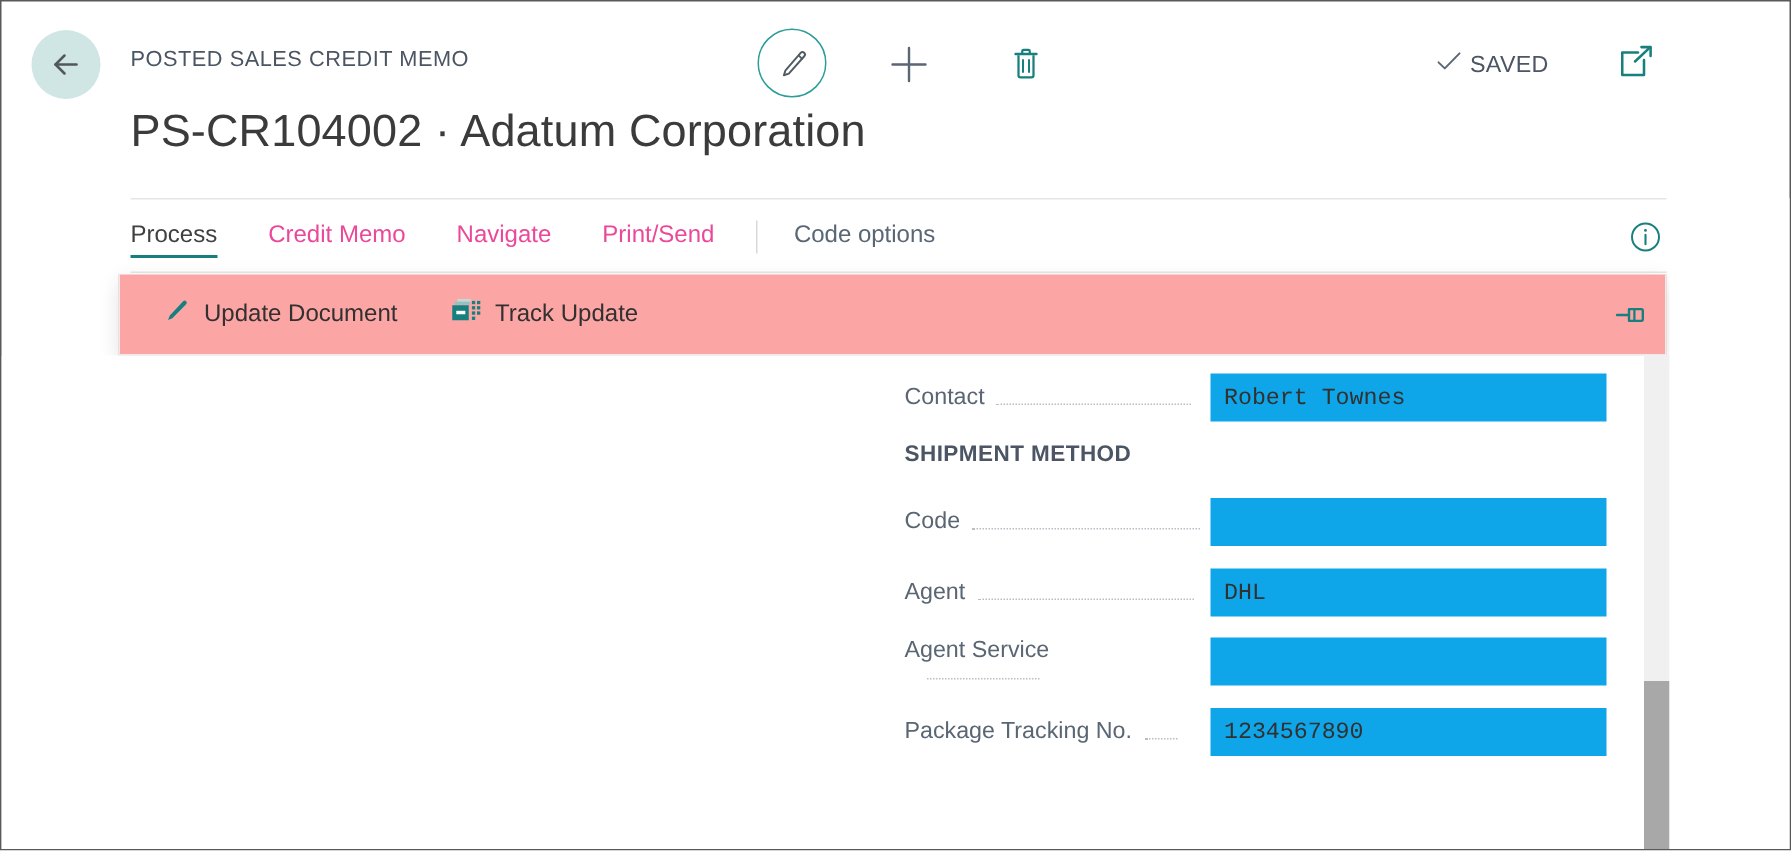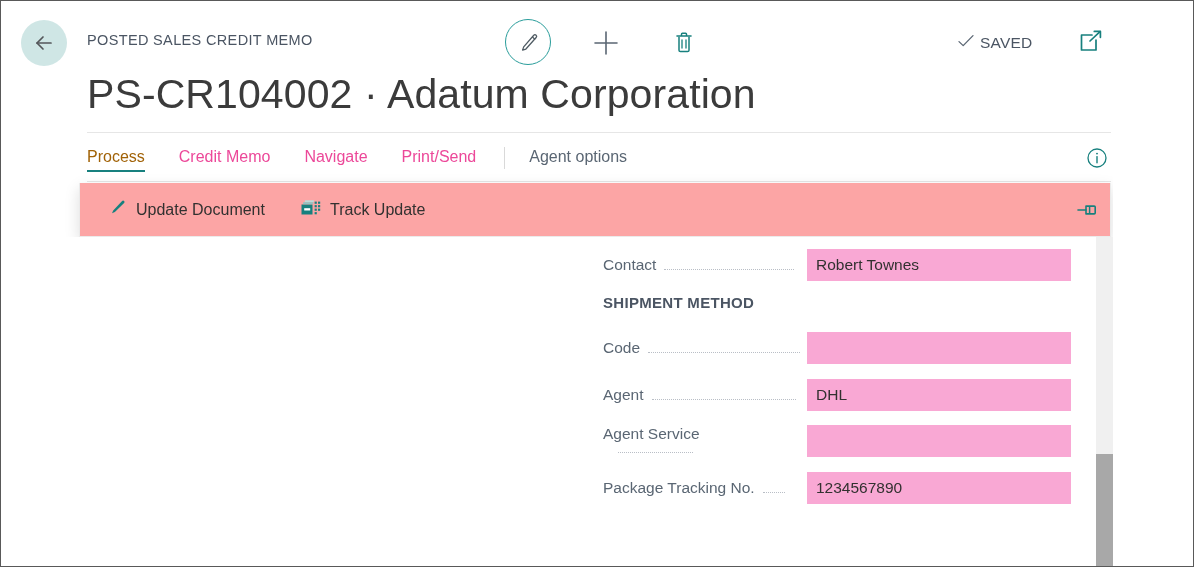--- a/index.html
+++ b/index.html
@@ -43,21 +43,21 @@
     left: 86px; top: 31px;
     font-size: 14.5px;
     letter-spacing: 0.35px;
     color: #4b5563;
     font-weight: 400;
     white-space: nowrap;
   }
   .doc-title {
     position: absolute;
     left: 86px; top: 70px;
-    font-size: 41px;
+    font-size: 30px;
     font-weight: 300;
     color: #3b3b3b;
     white-space: nowrap;
     letter-spacing: 0.1px;
   }
 
   .edit-btn {
     position: absolute;
     left: 504px; top: 18px;
     width: 46px; height: 46px;
@@ -111,21 +111,21 @@
   }
   .tab {
     position: relative;
     font-size: 16px;
     color: #ec4899;
     padding: 0 0 2px 0;
     margin-right: 34px;
     cursor: pointer;
     white-space: nowrap;
   }
-  .tab.active { color: #a16207; }
+  .tab.active { color: #404040; }
   .tab.active::after {
     content: "";
     position: absolute;
     left: 0; right: 0; bottom: -4px;
     height: 2px;
     background: #17807e;
   }
   .tab-sep {
     width: 1px;
     height: 22px;
@@ -198,29 +198,30 @@
     flex: 0 0 auto;
     height: 1px;
     margin: 8px 0 0 8px;
     border-bottom: 1.6px dotted #b9bec6;
   }
   .field-value-box {
     position: absolute;
     left: 806px;
     width: 264px;
     height: 32px;
-    background: #f9a8d4;
+    background: #0ea5e9;
     display: flex;
     align-items: center;
     padding-left: 9px;
     box-sizing: border-box;
     font-size: 15.5px;
     color: #323130;
     cursor: text;
     white-space: nowrap;
+    font-family: Liberation Mono, monospace;
   }
   .section-head {
     position: absolute;
     left: 602px;
     font-size: 15px;
     font-weight: 600;
     letter-spacing: 0.3px;
     color: #4b5563;
     white-space: nowrap;
   }
@@ -323,21 +324,21 @@
         <span>Credit Memo</span>
       </div>
       <div class="tab">
         <span>Navigate</span>
       </div>
       <div class="tab">
         <span>Print/Send</span>
       </div>
       <div class="tab-sep"></div>
       <div class="tab more">
-        <span>Agent options</span>
+        <span>Code options</span>
       </div>
     </div>
     <div class="info-btn">
       <span>
         <svg width="24" height="24" viewBox="0 0 24 24" fill="none">
           <circle cx="12" cy="12" r="9" stroke="#17807e" stroke-width="1.3"></circle>
           <circle cx="12" cy="7.6" r="0.95" fill="#17807e"></circle>
           <path d="M12 10.6v6.2" stroke="#17807e" stroke-width="1.4" stroke-linecap="round"></path>
         </svg>
       </span>

